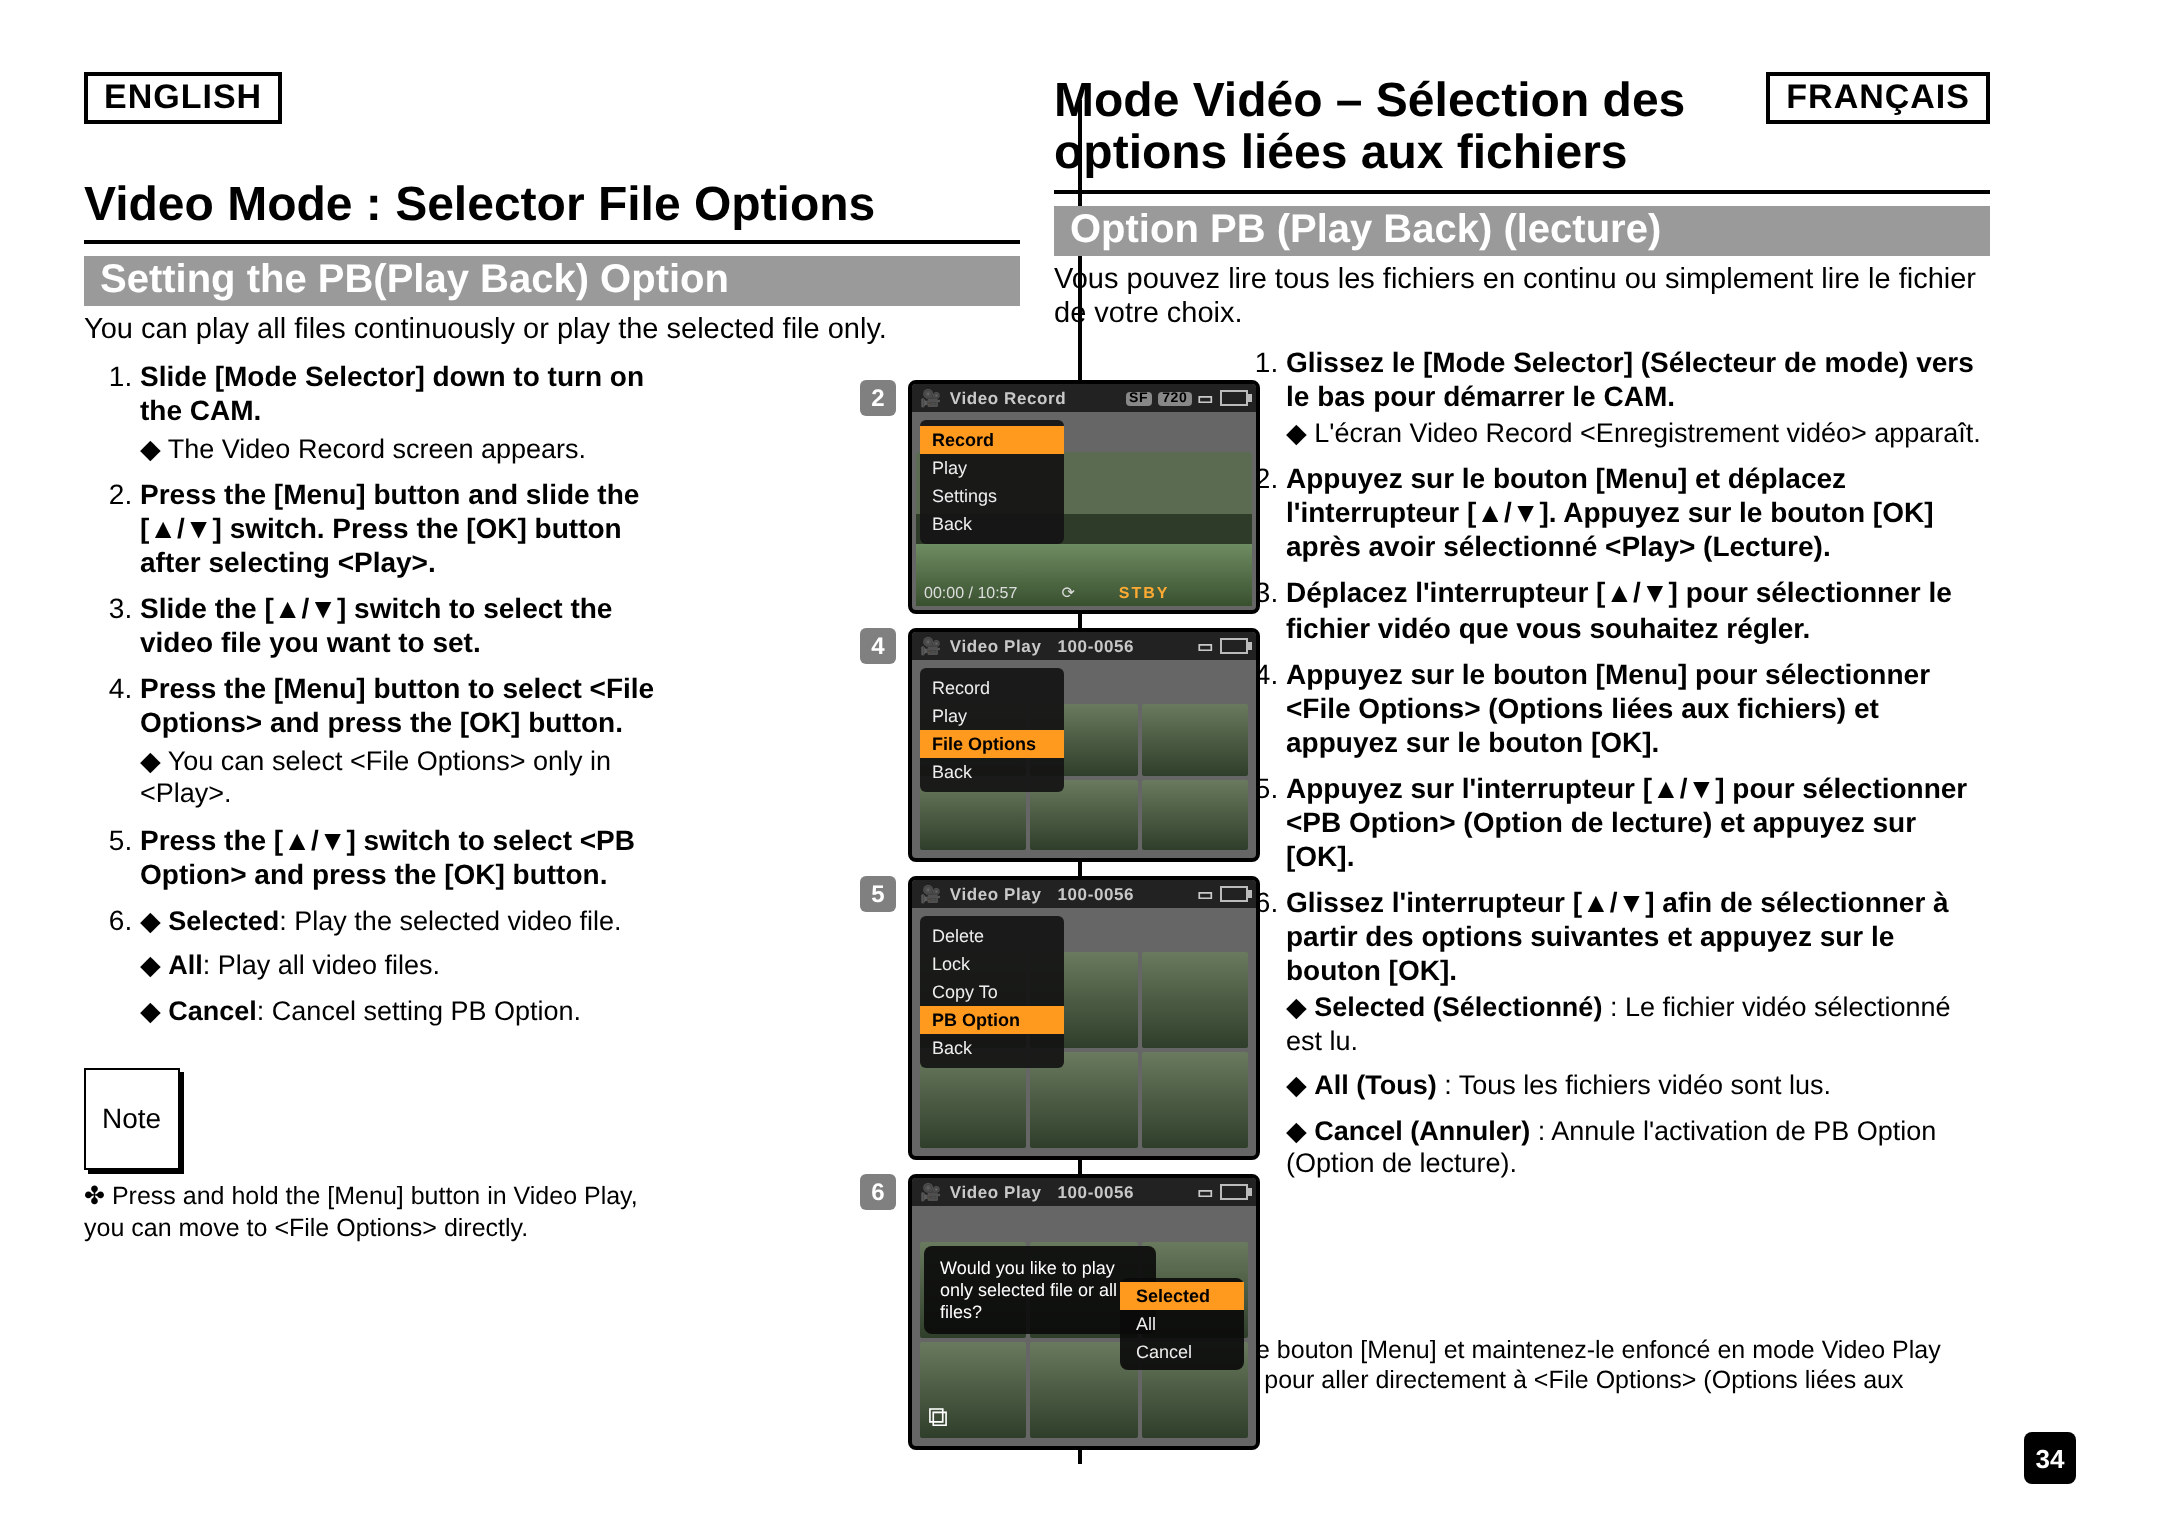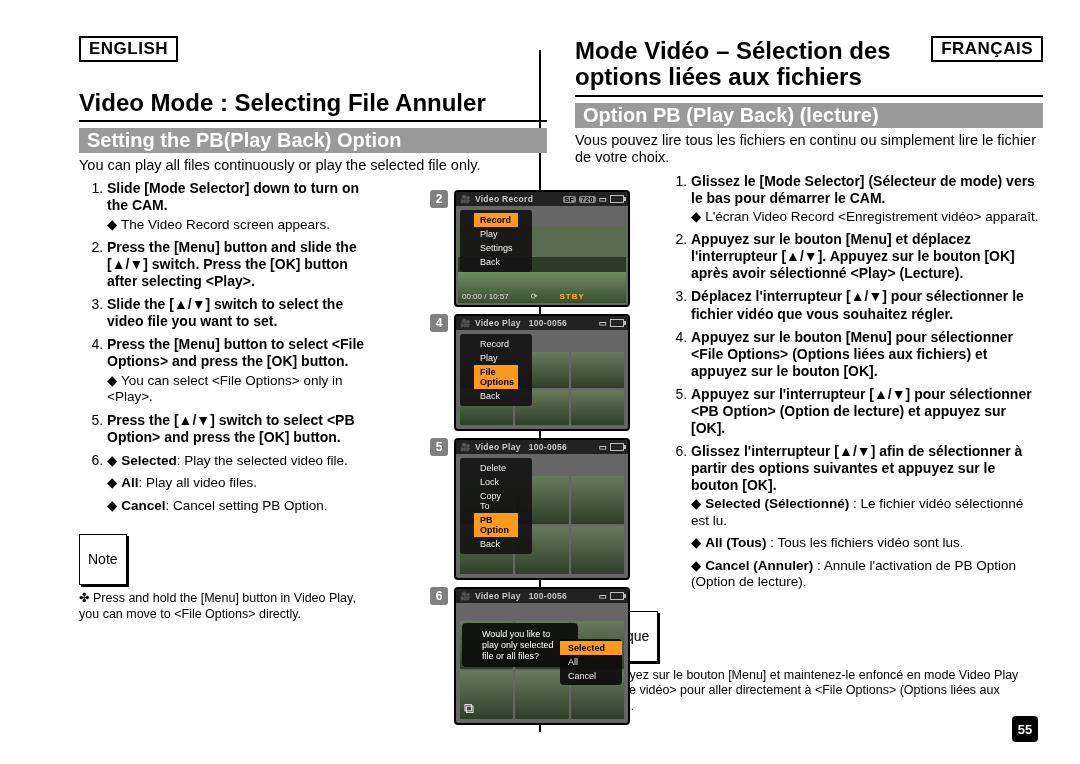--- a/index.html
+++ b/index.html
@@ -16,21 +16,21 @@
     height: 100%;
     position: relative;
   }
   .divider-v {
     position: absolute;
     top: 50px; bottom: 32px;
     left: 539px;
     width: 2px;
     background: #000;
   }
-  .cols { display: flex; gap: 28px; margin-left: 37px; }
+  .cols { display: flex; gap: 17px; }
   .col { flex: 1 1 0; position: relative; }
   .col-en { width: 468px; flex: none; }
   .col-fr { width: 468px; flex: none; }
 
   .lang-badge {
     display: inline-block;
     border: 2px solid #000;
     font-size: 17px;
     font-weight: 700;
     padding: 1px 8px;
@@ -126,21 +126,21 @@
     display: flex; align-items: center; gap: 4px;
     font-weight: 700;
     letter-spacing: 0.3px;
   }
   .screen .bar .right { margin-left: auto; display:flex; gap:3px; align-items:center;}
   .menu-panel {
     background: rgba(20,20,20,0.92);
     width: 72px;
     border-radius: 3px;
     margin: 4px;
-    padding: 3px 14px;
+    padding: 3px 0;
     position: relative;
     z-index: 2;
   }
   .menu-item {
     color: #eee;
     font-size: 9px;
     padding: 2px 6px;
   }
   .menu-item.sel { background: #ff9a1f; color: #000; font-weight:700;}
   .screen-body {
@@ -165,21 +165,21 @@
   .thumb { background: linear-gradient(#697a5e,#2f3e2a); border-radius:1px; }
   .status-bar{
     position:absolute; left:6px; right:6px; bottom:4px;
     font-size:8px; color:#ddd;
     display:flex; gap:22px; align-items:center;text-align:center;
   }
   .status-bar .stby{color:#fa3; font-weight:700; letter-spacing:1px;}
   .dialog {
     position:absolute; left:6px; top:20px; right:50px;
     background:rgba(10,10,10,0.9); color:#fff; font-size:9px;
-    border-radius:4px; padding:6px 20px;
+    border-radius:4px; padding:6px 8px;
     line-height:1.2;
   }
   .dlg-opts{
     position:absolute; right:6px; top:36px;
     background:rgba(10,10,10,0.9); border-radius:4px; padding:2px 0;
     width:62px;
   }
   .dlg-opt{ font-size:9px; color:#eee; padding:2px 8px;}
   .dlg-opt.sel{ background:#ff9a1f; color:#000; font-weight:700;}
   .copy-icon{
@@ -201,21 +201,21 @@
 <body>
 
 <div class="page">
   <div class="divider-v"></div>
 
   <div class="cols">
 
     <div class="col col-en">
       <span class="lang-badge">ENGLISH</span>
       <div class="col-title en">
-          <span>Video Mode : Selecting File Annuler</span>
+          <span>Video Mode : Selector File Options</span>
         </div>
       <div class="section-title">Setting the PB(Play Back) Option</div>
       <div class="intro">You can play all files continuously or play the selected file only.</div>
 
       <div class="content-row">
         <div class="steps" style="width:300px;flex:none;">
           <ol id="en-ol">
               <li>
                 <div class="main">Slide [Mode Selector] down to turn on the CAM.</div>
                 <ul class="sub">
@@ -414,14 +414,14 @@
               <div class="dlg-opt">All</div>
               <div class="dlg-opt">Cancel</div>
             </div>
           <div class="copy-icon">⧉</div>
         </div>
       </div>
     </div>
 
   </div>
 
-  <div class="pagebadge">55</div>
+  <div class="pagebadge">34</div>
 </div>
 
 </body></html>

